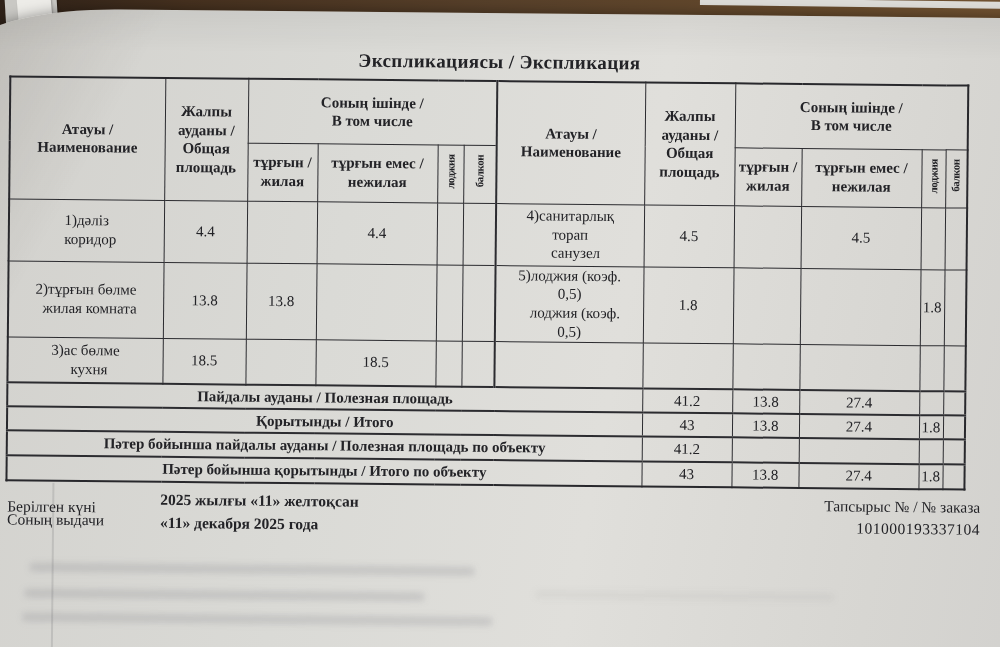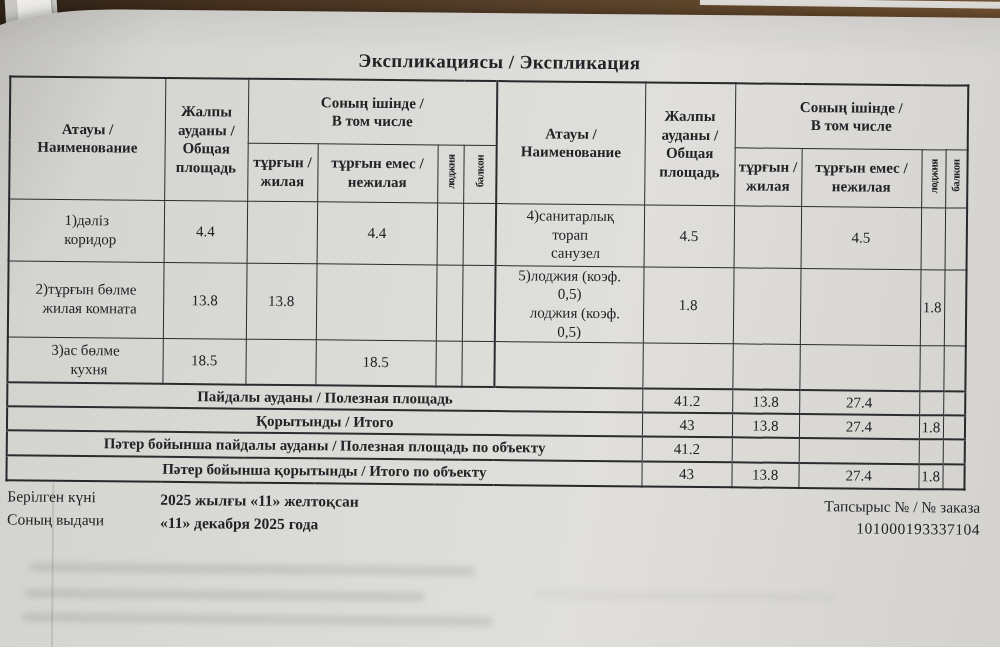--- a/index.html
+++ b/index.html
@@ -192,21 +192,21 @@
           <td class="num">43</td>
           <td class="num">13.8</td>
           <td class="num">27.4</td>
           <td class="num">1.8</td>
           <td class="num"></td>
         </tr>
       </tbody>
     </table>
 
     <div class="footer">
-      <span class="f-label" style="top:1px">Берілген күні</span>
+      <span class="f-label" style="top:11px">Берілген күні</span>
       <span class="f-label" style="top:24px">Соның выдачи</span>
       <span class="f-date" style="top:3px">2025 жылғы «11» желтоқсан</span>
       <span class="f-date" style="top:26px">«11» декабря 2025 года</span>
       <span class="f-order-label">Тапсырыс № / № заказа</span>
       <span class="f-order-number">101000193337104</span>
     </div>
 
     <div class="bleed b1"></div>
     <div class="bleed b2"></div>
     <div class="bleed b3"></div>

